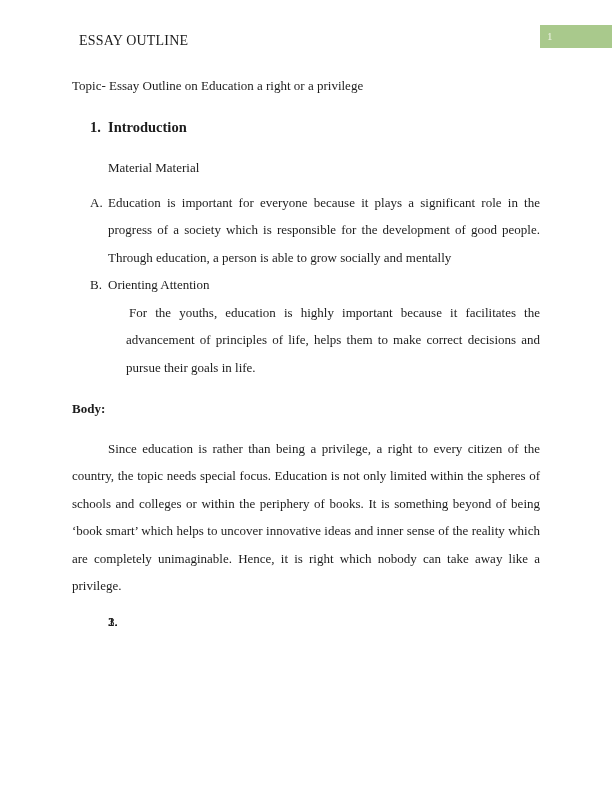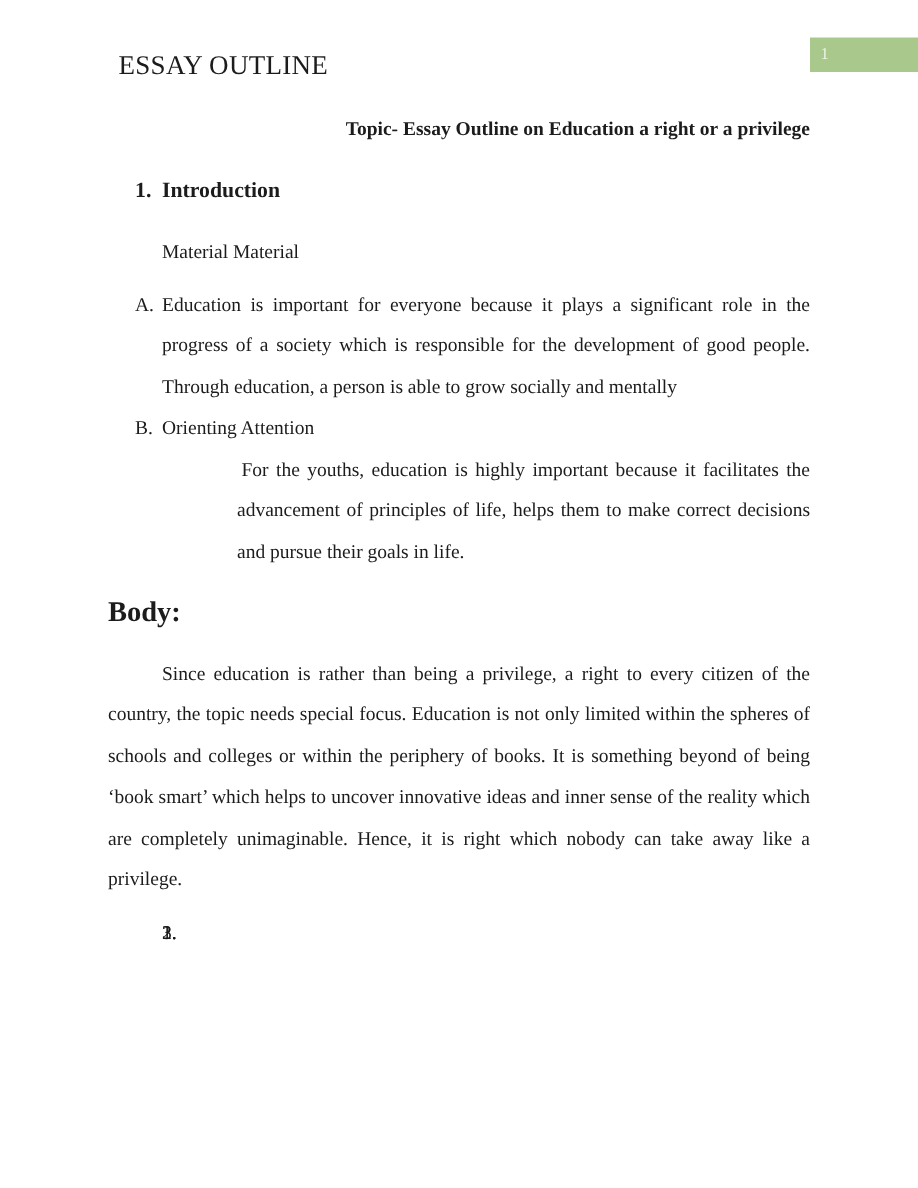--- a/index.html
+++ b/index.html
@@ -10,21 +10,21 @@
     height: 792px;
     background: #ffffff;
     font-family: "Liberation Serif", "DejaVu Serif", serif;
     color: #1c1c1c;
     overflow: hidden;
   }
   .running-header-text {
     position: absolute;
     top: 33px;
     left: 79px;
-    font-size: 18px;
+    font-size: 14px;
     letter-spacing: 0.2px;
   }
   .pagenum-box {
     position: absolute;
     top: 25px;
     right: 0;
     width: 72px;
     height: 23px;
     background: #a9c98c;
   }
@@ -37,22 +37,22 @@
   }
   .content {
     position: absolute;
     top: 72px;
     left: 72px;
     width: 468px;
     font-size: 13px;
     line-height: 27.5px;
   }
   .doc-title {
-    text-align: right;
-    font-weight: bold;
+    text-align: left;
+    font-weight: normal;
     font-size: 13px;
   }
   .outline-heading {
     position: relative;
     margin-top: 14px;
     padding-left: 36px;
     font-weight: bold;
     font-size: 14.5px;
   }
   .outline-heading .marker { position: absolute; left: 18px; top: 0; }
@@ -61,28 +61,28 @@
     padding-left: 36px;
   }
   .letter-item {
     position: relative;
     padding-left: 36px;
   }
   .letter-item .marker { position: absolute; left: 18px; top: 0; }
   .letter-item-a { margin-top: 7px; }
   .justify { text-align: justify; }
   .orienting-para {
-    margin-left: 86px;
+    margin-left: 54px;
     text-indent: 3px;
     text-align: justify;
   }
   .body-heading {
     margin-top: 14px;
     font-weight: bold;
-    font-size: 19px;
+    font-size: 13px;
   }
   .body-para {
     margin-top: 12px;
     text-indent: 36px;
     text-align: justify;
   }
   .num-list { margin-top: 8px; }
   .num-item {
     position: relative;
     padding-left: 54px;

